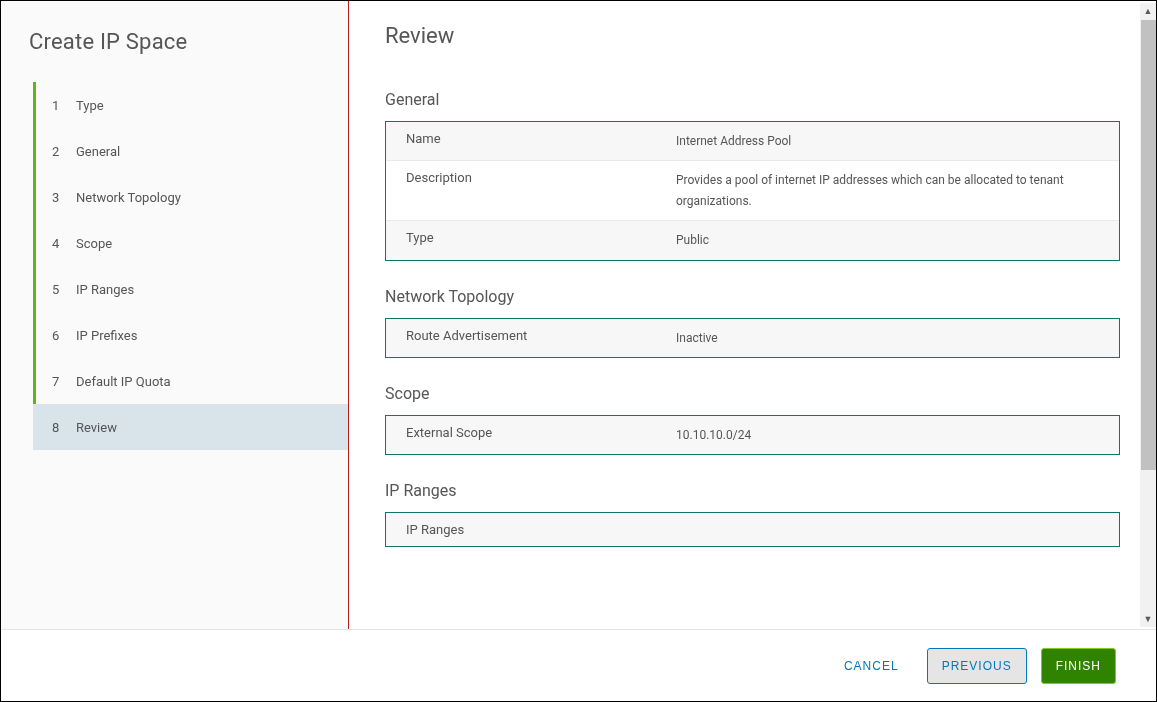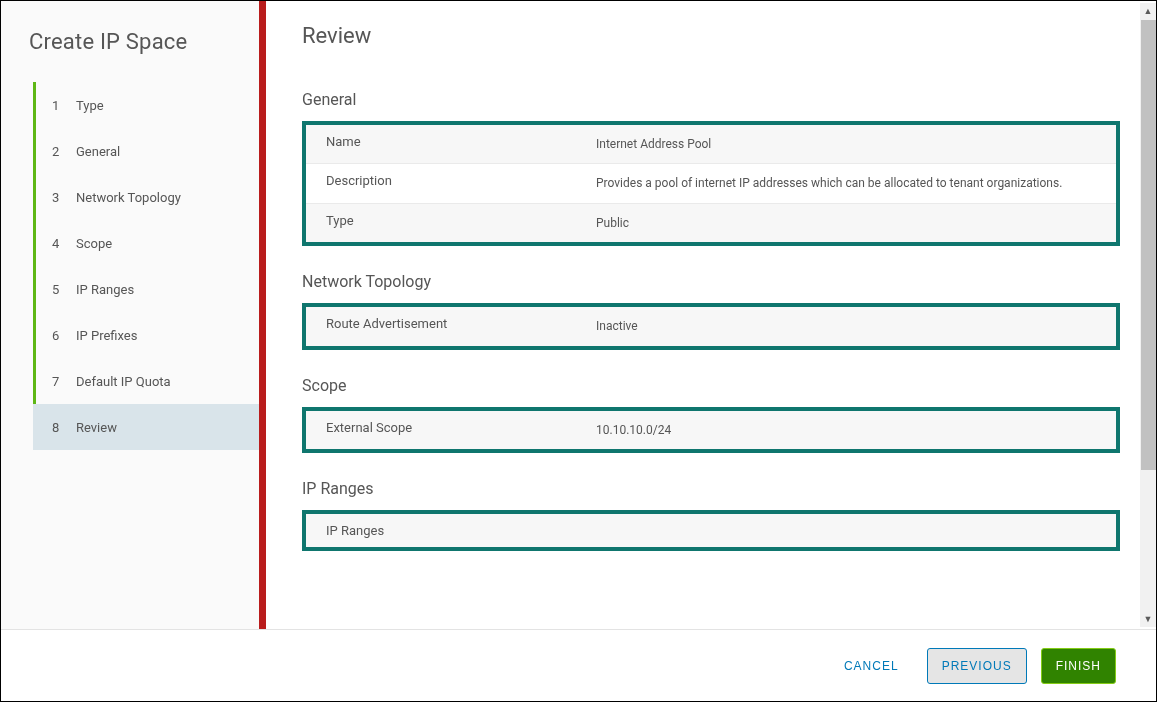--- a/index.html
+++ b/index.html
@@ -21,23 +21,23 @@
       display: flex;
       flex-direction: column;
       position: relative;
     }
     .modal-body {
       flex: 1;
       display: flex;
       overflow: hidden;
     }
     .sidebar {
-      width: 265px;
+      width: 348px;
       background: #fafafa;
-      border-right: 7px solid #b91c1c;
+      border-right: 1px solid #b91c1c;
       padding-top: 28px;
       padding-left: 28px;
       padding-right: 0;
       overflow-y: auto;
     }
     .sidebar-title {
       font-size: 22px;
       font-weight: 400;
       color: #565656;
       margin-bottom: 28px;
@@ -90,21 +90,21 @@
       font-weight: 400;
       color: #565656;
       margin-bottom: 12px;
       margin-top: 26px;
     }
     .section-heading:first-of-type {
       margin-top: 0;
     }
     .info-table {
       width: 100%;
-      border: 4px solid #0f766e;
+      border: 1px solid #0f766e;
       border-collapse: collapse;
       margin-bottom: 10px;
     }
     .info-row {
       display: flex;
       border-bottom: 1px solid #eaeaea;
       background: #fff;
     }
     .info-row:nth-child(odd) {
       background: #f7f7f7;

